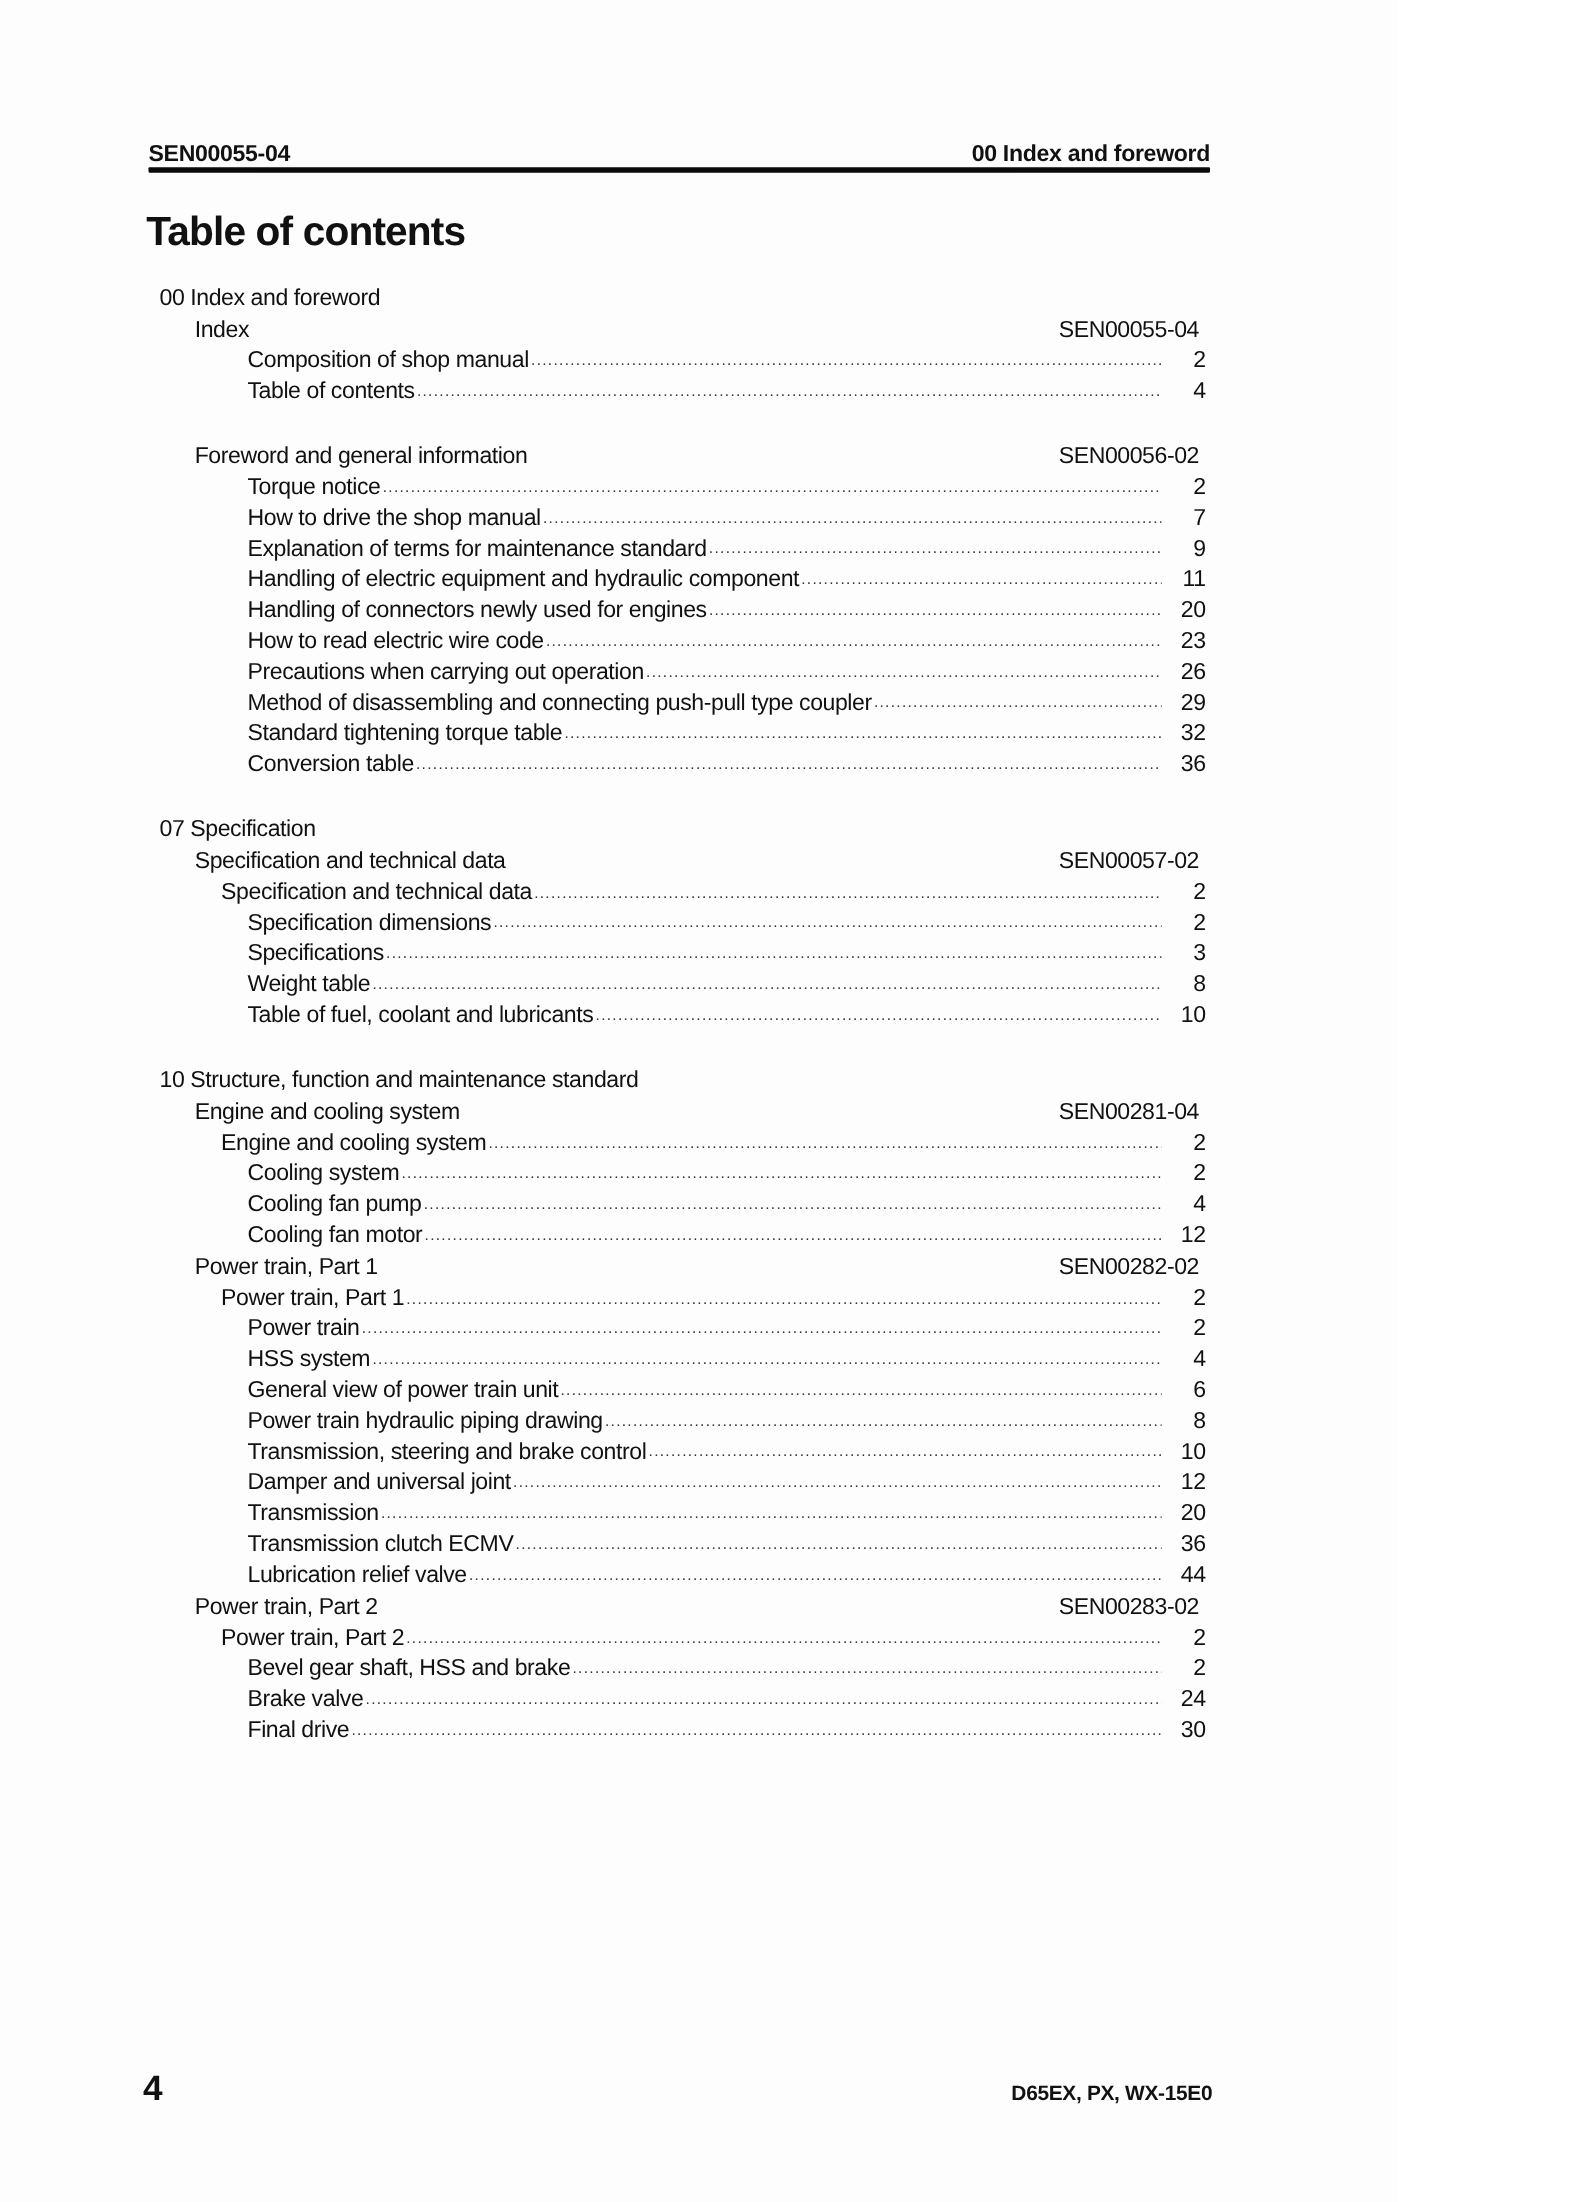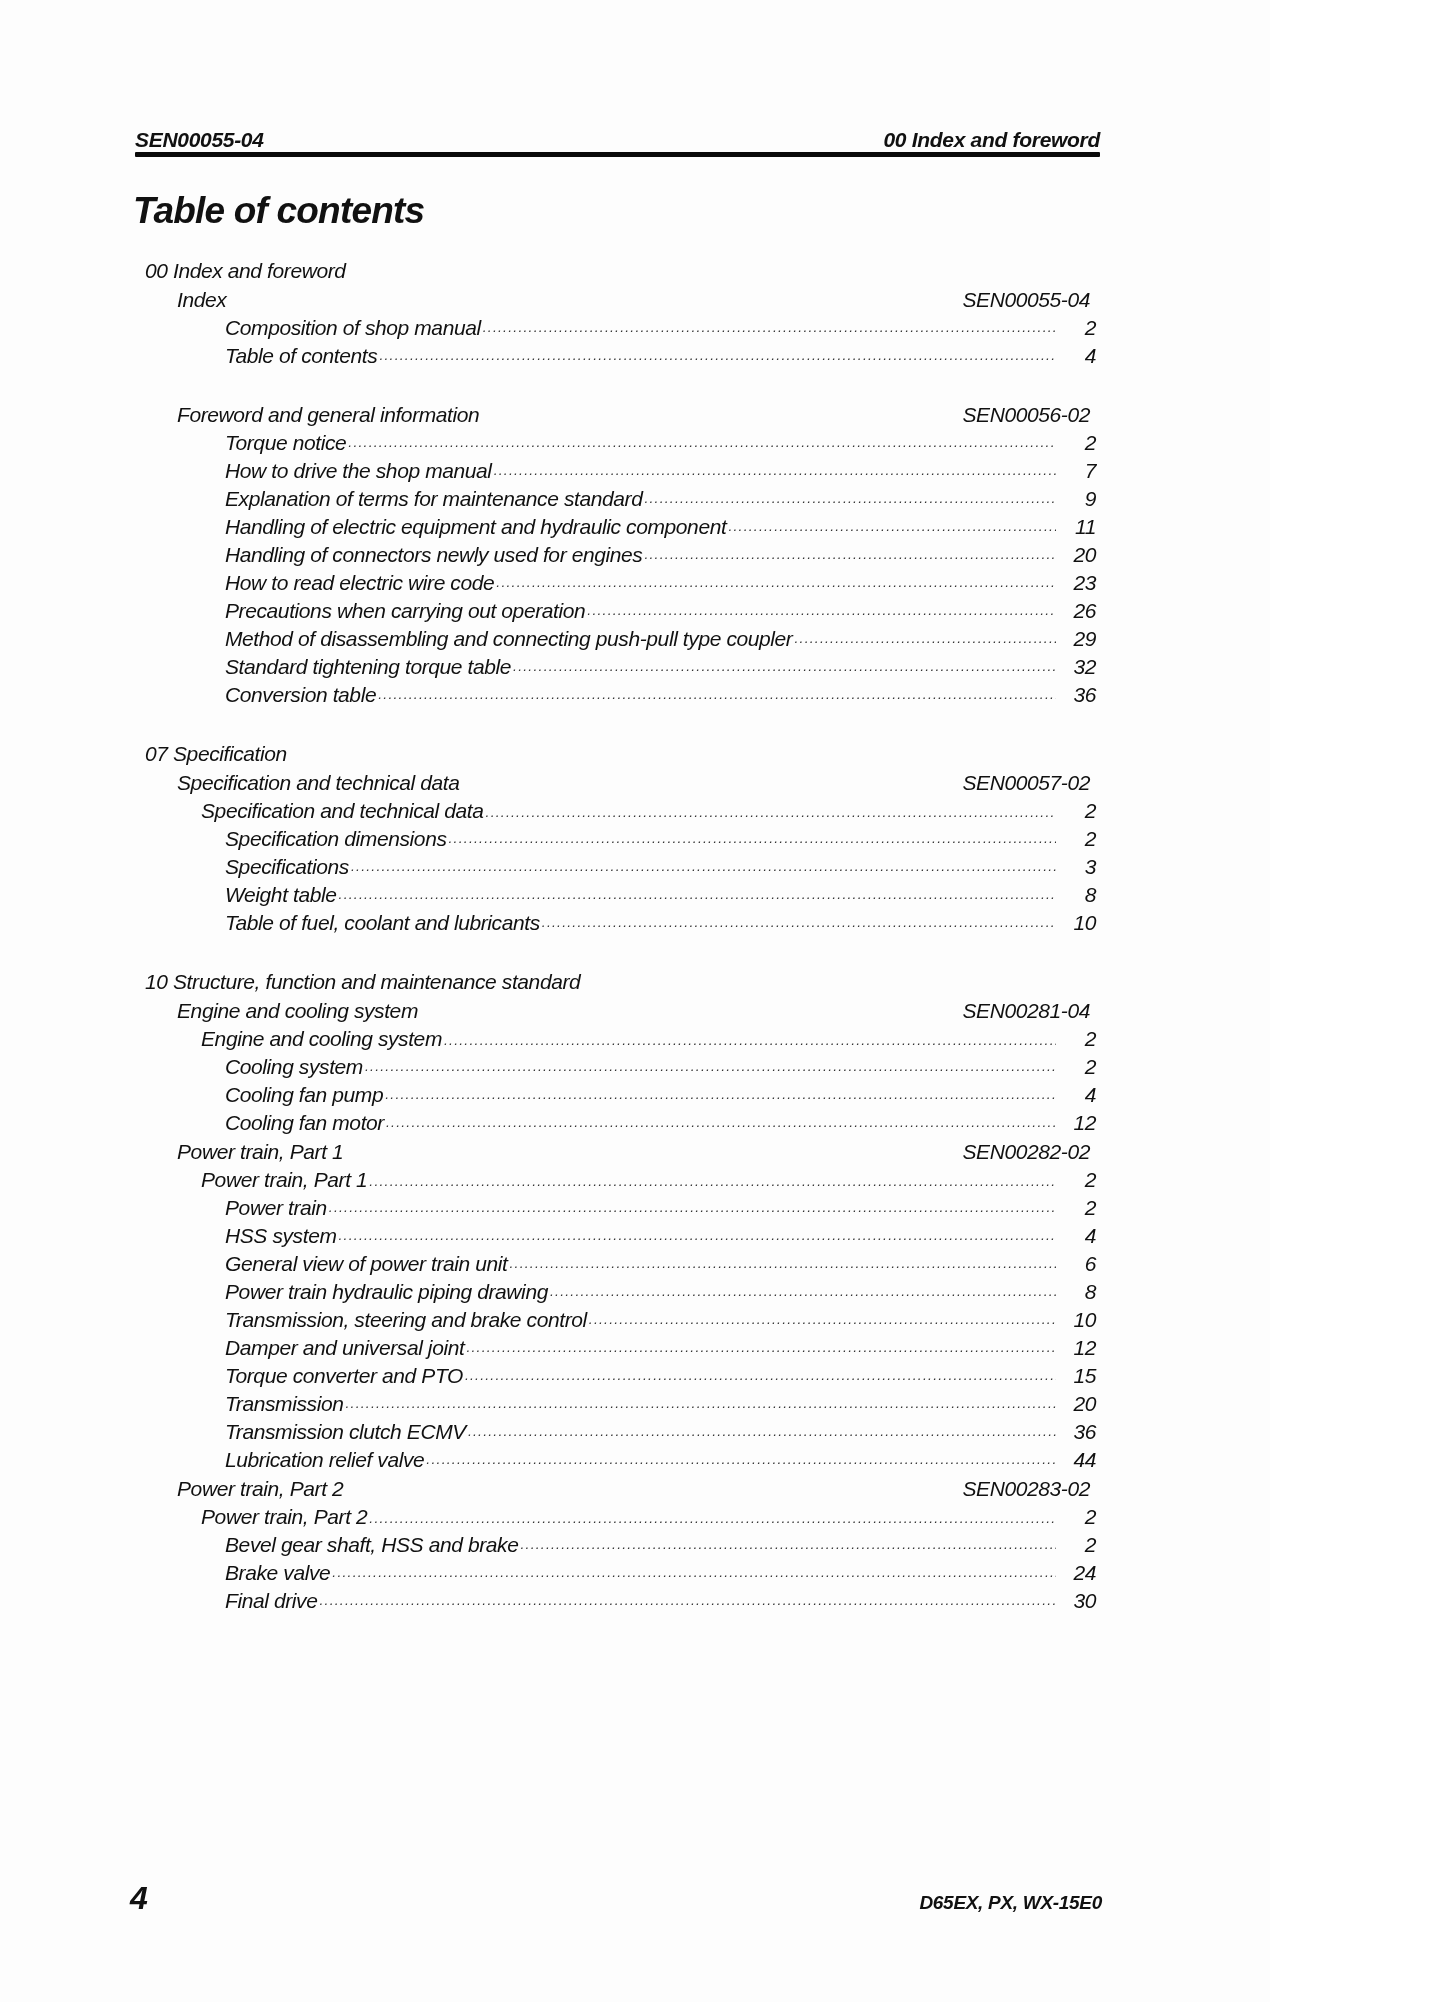--- a/index.html
+++ b/index.html
@@ -14,21 +14,20 @@
     overflow: hidden;
     font-family: "Liberation Sans", "DejaVu Sans", sans-serif;
     color: #111111;
   }
   .page {
     position: absolute;
     left: 0; top: 0;
     width: 1270px;
     height: 2002px;
     background: #fdfdfd;
-    font-style: italic;
   }
   .header {
     position: absolute;
     left: 135px;
     right: 170px;
     top: 112px;
     height: 40px;
     display: flex;
     justify-content: space-between;
     align-items: flex-end;
@@ -308,25 +307,20 @@
       <span class="label">Transmission, steering and brake control</span>
       <span class="leader"></span>
       <span class="page-num">10</span>
     </div>
     <div class="entry lvl3">
       <span class="label">Damper and universal joint</span>
       <span class="leader"></span>
       <span class="page-num">12</span>
     </div>
     <div class="entry lvl3">
-      <span class="label">Torque converter and PTO</span>
-      <span class="leader"></span>
-      <span class="page-num">15</span>
-    </div>
-    <div class="entry lvl3">
       <span class="label">Transmission</span>
       <span class="leader"></span>
       <span class="page-num">20</span>
     </div>
     <div class="entry lvl3">
       <span class="label">Transmission clutch ECMV</span>
       <span class="leader"></span>
       <span class="page-num">36</span>
     </div>
     <div class="entry lvl3">

